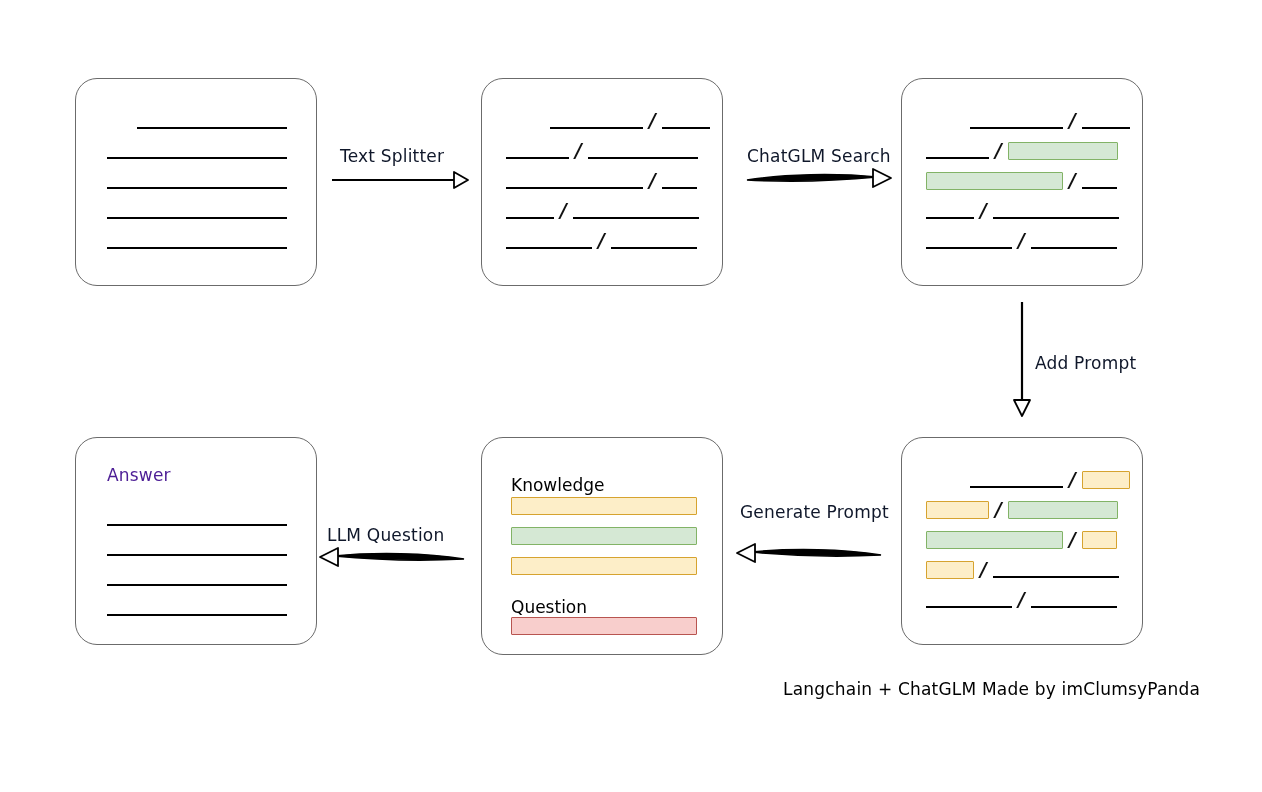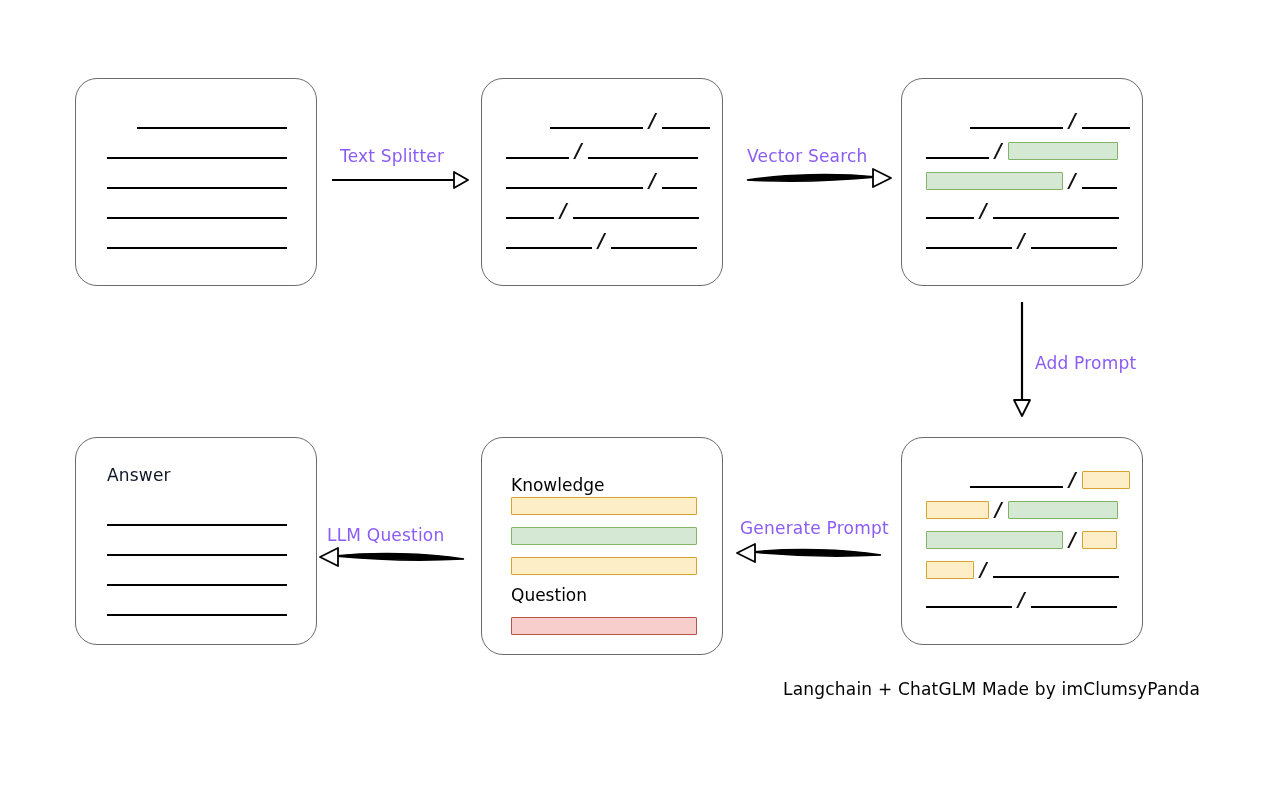--- a/index.html
+++ b/index.html
@@ -21,21 +21,21 @@
     position: absolute;
     border: 1.3px solid #6b6b6b;
     border-radius: 22px;
     background: #ffffff;
     box-sizing: border-box;
   }
   .doc-title {
     position: absolute;
     font-family: "DejaVu Sans", sans-serif;
     font-size: 17px;
-    color: #0f172a;
+    color: #4c1d95;
     letter-spacing: 0.2px;
     white-space: nowrap;
   }
   .rowline {
     position: absolute;
     display: flex;
     align-items: center;
     height: 20px;
   }
   .seg {
@@ -61,21 +61,21 @@
     box-sizing: border-box;
     border-radius: 1px;
   }
   .chip.green  { background: #d5e8d4; border: 1.6px solid #82b366; }
   .chip.yellow { background: #fdeec8; border: 1.6px solid #d6a32f; }
 
   .label {
     position: absolute;
     font-family: "DejaVu Sans", sans-serif;
     font-size: 17px;
-    color: #8b5cf6;
+    color: #0f172a;
     white-space: nowrap;
     letter-spacing: 0.2px;
   }
   .arrow-svg { position: absolute; overflow: visible; }
   .footer {
     position: absolute;
     font-family: "DejaVu Sans", sans-serif;
     font-size: 17px;
     color: #000000;
     white-space: nowrap;
@@ -151,21 +151,21 @@
           <span class="seg" style="width: 126px;"></span>
         </div>
         <div class="rowline" style="left: 24px; top: 152px;">
           <span class="seg" style="width: 86px;"></span>
           <span class="slash" style="margin: 0px 6px;">/</span>
           <span class="seg" style="width: 86px;"></span>
         </div>
       </div>
   </div>
 
-  <div class="label" style="left:747px; top:146px;">Vector Search</div>
+  <div class="label" style="left:747px; top:146px;">ChatGLM Search</div>
   <svg class="arrow-svg" style="left:745px; top:166px;" width="148" height="26" viewBox="0 0 148 26">
     <path d="M2,14 C40,8 90,7 132,11 C90,15 40,16 2,14 Z" stroke="#000" stroke-width="1.6" fill="#000"></path>
     <path d="M128,3 L146,12 L128,21 Z" stroke="#000" stroke-width="1.8" fill="#ffffff" stroke-linejoin="round"></path>
   </svg>
 
   <div class="box" style="left:901px; top:78px; width:242px; height:208px;">
     <div class="rows">
         <div class="rowline" style="left: 68px; top: 32px;">
           <span class="seg" style="width: 93px;"></span>
           <span class="slash" style="margin: 0px 6px;">/</span>
@@ -222,25 +222,25 @@
   <svg class="arrow-svg" style="left:318px; top:546px;" width="148" height="26" viewBox="0 0 148 26">
     <path d="M146,13 C108,7 58,6 16,10 C58,14 108,15 146,13 Z" stroke="#000" stroke-width="1.6" fill="#000"></path>
     <path d="M20,2 L2,11 L20,20 Z" stroke="#000" stroke-width="1.8" fill="#ffffff" stroke-linejoin="round"></path>
   </svg>
 
   <div class="box" style="left:481px; top:437px; width:242px; height:218px;">
     <div class="kq-title" style="left:29px; top:37px;">Knowledge</div>
     <div class="bar yellow" style="left:29px; top:59px; width:186px;"></div>
     <div class="bar green" style="left:29px; top:89px; width:186px;"></div>
     <div class="bar yellow" style="left:29px; top:119px; width:186px;"></div>
-    <div class="kq-title" style="left:29px; top:147px;">Question</div>
+    <div class="kq-title" style="left:29px; top:159px;">Question</div>
     <div class="bar red" style="left:29px; top:179px; width:186px;"></div>
   </div>
 
-  <div class="label" style="left:740px; top:518px;">Generate Prompt</div>
+  <div class="label" style="left:740px; top:502px;">Generate Prompt</div>
   <svg class="arrow-svg" style="left:735px; top:542px;" width="148" height="26" viewBox="0 0 148 26">
     <path d="M146,13 C108,7 58,6 16,10 C58,14 108,15 146,13 Z" stroke="#000" stroke-width="1.6" fill="#000"></path>
     <path d="M20,2 L2,11 L20,20 Z" stroke="#000" stroke-width="1.8" fill="#ffffff" stroke-linejoin="round"></path>
   </svg>
 
   <div class="box" style="left:901px; top:437px; width:242px; height:208px;">
     <div class="rows">
         <div class="rowline" style="left: 68px; top: 32px;">
           <span class="seg" style="width: 93px;"></span>
           <span class="slash" style="margin: 0px 6px;">/</span>

